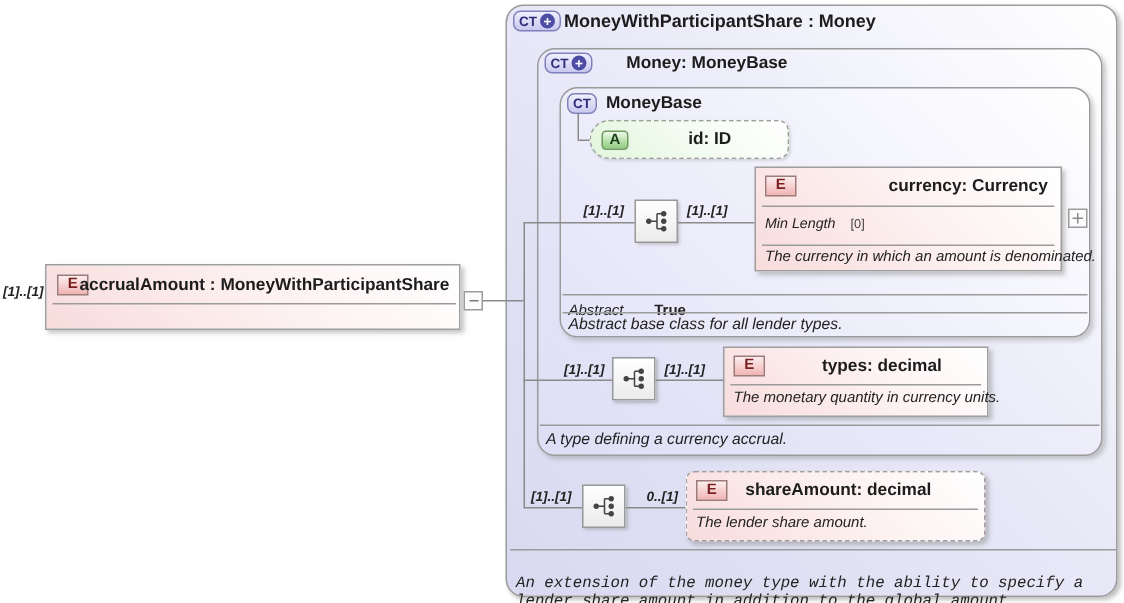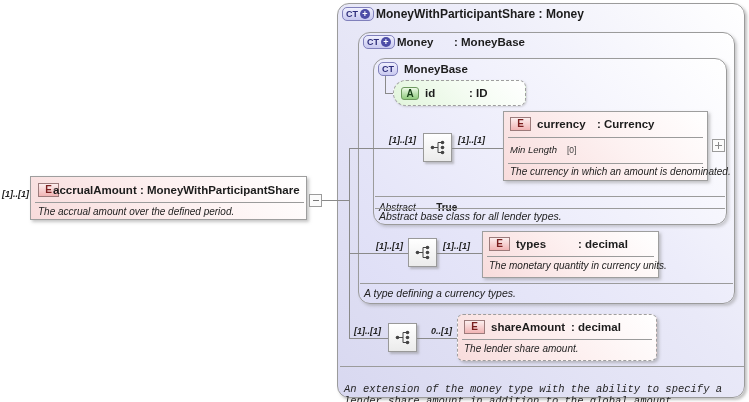--- a/index.html
+++ b/index.html
@@ -56,21 +56,21 @@
     background:linear-gradient(180deg,#f0f0fe 0%,#c9c9f0 100%);
   }
   .ct-plus{
     display:inline-flex;align-items:center;justify-content:center;
     width:10px;height:10px;border-radius:50%;background:#4d4da6;color:#ffffff;
     font-size:9px;font-weight:bold;line-height:1;margin-left:1px;
   }
   
   .title{font-weight:bold;font-size:11.5px;color:#1c1c1c;white-space:nowrap;}
   .panel-title{font-size:12px;}
-  .t-name{display:inline-block;}
+  .t-name{display:inline-block;text-align:right;}
   .desc{font-style:italic;font-size:10px;color:#222;white-space:nowrap;}
   .footer-note{font-style:italic;font-size:10.5px;color:#222;}
   .card{font-size:9px;font-weight:bold;font-style:italic;color:#222;white-space:nowrap;}
   .facet-name{display:inline-block;width:57px;font-style:italic;font-size:9.5px;color:#222;}
   .facet-val{font-size:8.5px;color:#444;}
   
   .hline{height:1px;background:#8a8a8a;}
   .vline{width:1px;background:#8a8a8a;}
   .divider{height:1px;background:#9b9b9b;}
   
@@ -137,21 +137,21 @@
   <span class="abs title" style="left:31px;top:6px;">
     <span class="t-name" style="min-width:44px;">id</span><span>: ID</span>
   </span>
 </div>
 
 <div class="abs el-box" style="left:503px;top:111px;width:205px;height:70px;">
   <span class="badge e-badge abs" style="left:6px;top:5px;">
       <span>E</span>
     </span>
   <span class="abs title" style="left:33px;top:6px;">
-    <span class="t-name" style="min-width:60px;">currency</span><span>: Currency</span>
+    <span class="t-name" style="min-width:60px;margin-left:44px;">currency</span><span>: Currency</span>
   </span>
   <div class="abs divider" style="left:4px;top:25px;width:195px;"></div>
   <div class="abs" style="left:6px;top:27px;white-space:nowrap;">
     <span class="facet-name">Min Length</span><span class="facet-val">[0]</span>
   </div>
   <div class="abs divider" style="left:4px;top:51px;width:195px;"></div>
   <div class="abs desc" style="left:6px;top:54px;">The currency in which an amount is denominated.</div>
 </div>
 
 <div class="abs seq" style="left:423px;top:133px;">
@@ -201,21 +201,21 @@
     <line x1="9" y1="13.5" x2="13" y2="13.5" stroke="#444" stroke-width="1"></line>
     <circle cx="13.5" cy="3.5" r="1.8" fill="#444"></circle>
     <circle cx="13.5" cy="8.5" r="1.8" fill="#444"></circle>
     <circle cx="13.5" cy="13.5" r="1.8" fill="#444"></circle>
   </svg>
 </div>
 <div class="abs card" style="left:376px;top:241px;">[1]..[1]</div>
 <div class="abs card" style="left:443px;top:241px;">[1]..[1]</div>
 
 <div class="abs divider" style="left:360px;top:283px;width:373px;"></div>
-<div class="abs footer-note" style="left:364px;top:287px;white-space:nowrap;">A type defining a currency types.</div>
+<div class="abs footer-note" style="left:364px;top:287px;white-space:nowrap;">A type defining a currency accrual.</div>
 
 <div class="abs el-box dashed" style="left:457px;top:314px;width:200px;height:47px;">
   <span class="badge e-badge abs" style="left:6px;top:5px;">
       <span>E</span>
     </span>
   <span class="abs title" style="left:33px;top:6px;">
     <span class="t-name" style="min-width:80px;">shareAmount</span><span>: decimal</span>
   </span>
   <div class="abs divider" style="left:4px;top:24px;width:190px;"></div>
   <div class="abs desc" style="left:6px;top:28px;">The lender share amount.</div>
@@ -240,18 +240,17 @@
 <div class="abs footer-note" style="left:344px;top:384px;width:398px;line-height:11.5px;font-family:Liberation Mono, monospace;">An extension of the money type with the ability to specify a lender share amount in addition to the global amount (represented by 'amount').</div>
 
 <div class="abs card" style="left:2px;top:189px;">[1]..[1]</div>
 
 <div class="abs el-box" style="left:30px;top:176px;width:277px;height:44px;">
   <span class="badge e-badge abs" style="left:7px;top:6px;">
       <span>E</span>
     </span>
   <span class="abs title" style="left:22px;top:7px;">accrualAmount : MoneyWithParticipantShare</span>
   <div class="abs divider" style="left:4px;top:25px;width:269px;"></div>
-  <div class="abs desc" style="left:7px;top:29px;">The accrual amount over the defined period.</div>
 </div>
 
 <div class="abs handle" style="left:309px;top:194px;">
   <span class="dash"></span>
 </div>
 
 </body></html>

